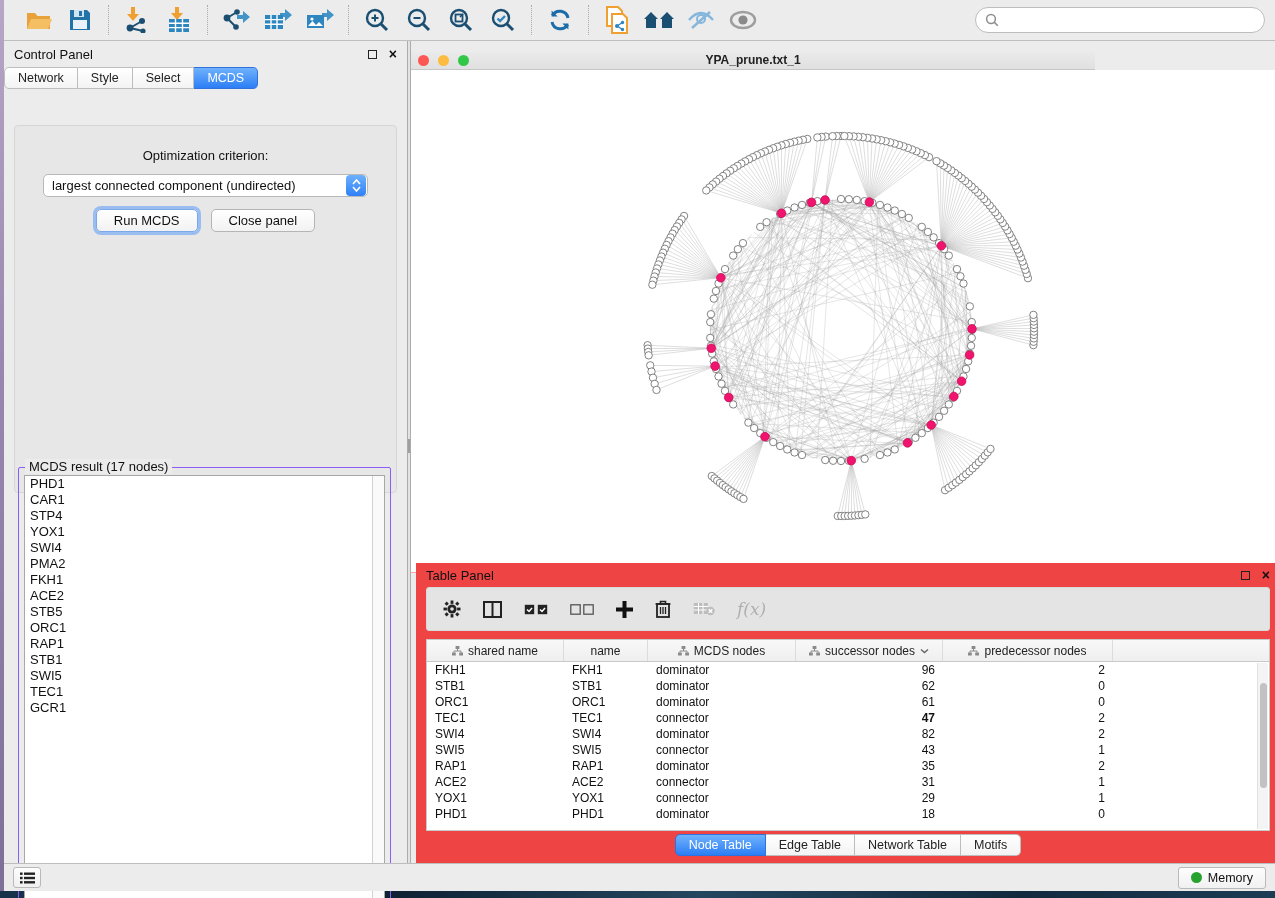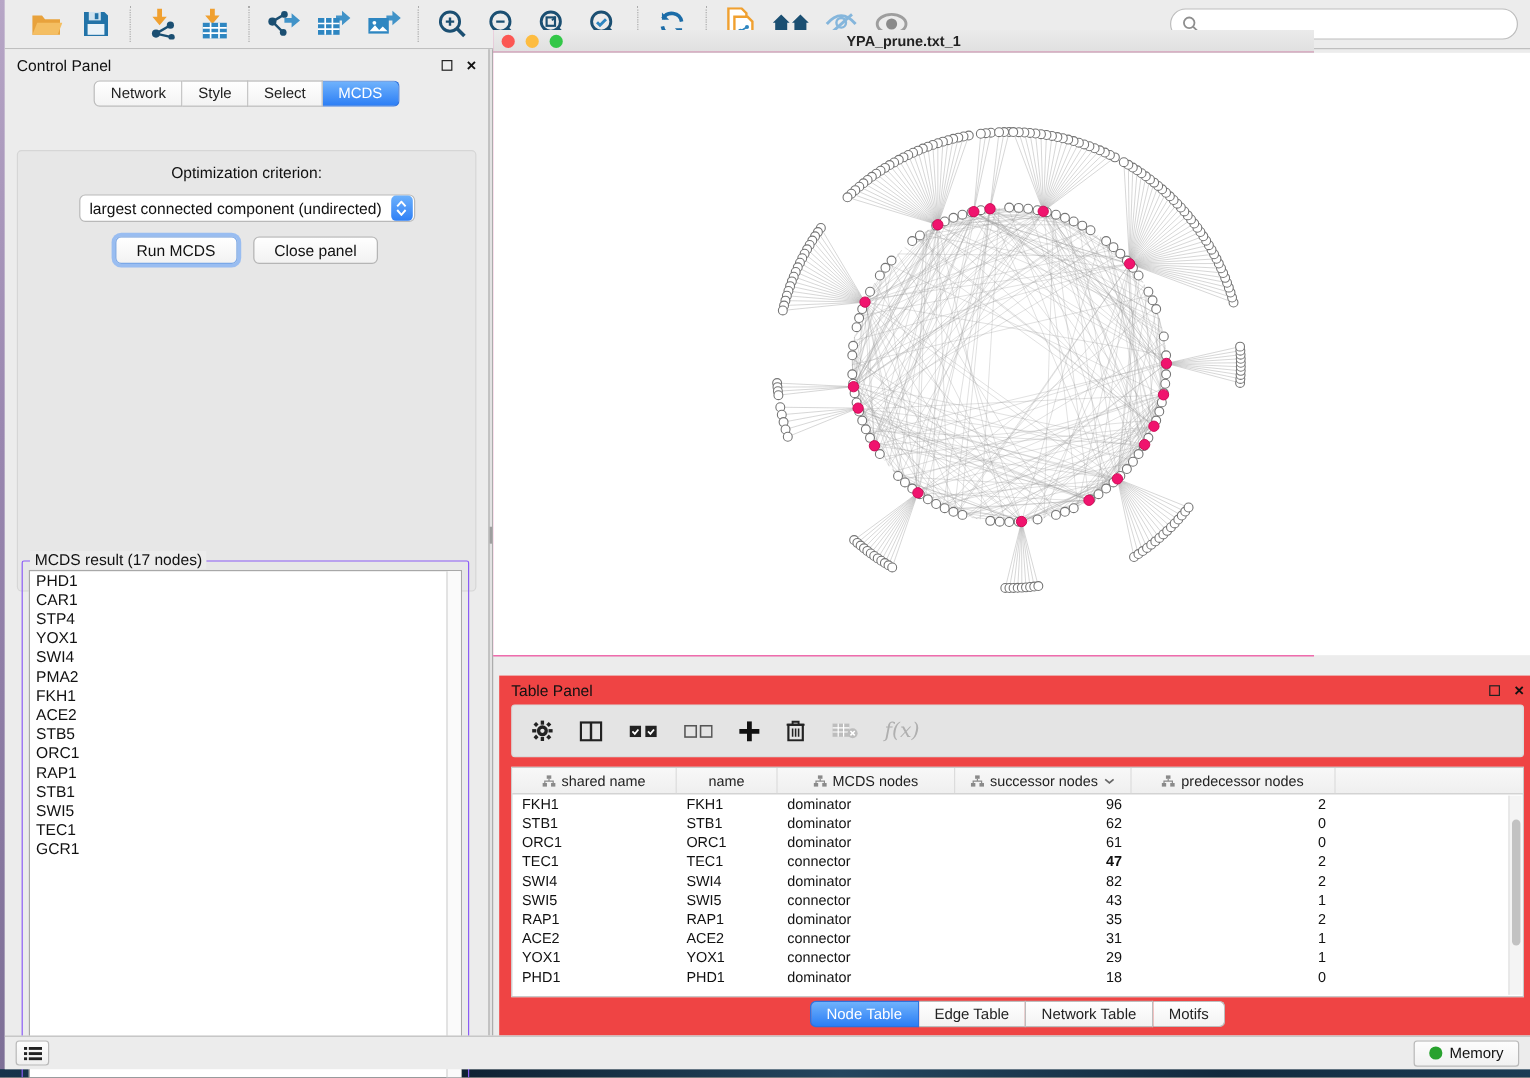--- a/index.html
+++ b/index.html
@@ -22,51 +22,51 @@
   .search-box{width:290px;height:26px;border:1px solid #BDBDBD;border-radius:13px;background:#fff;
               display:flex;align-items:center;padding:0 9px;gap:6px;}
   .search-box input{border:none;outline:none;flex:1;font-size:12px;background:transparent;
               font-family:"Liberation Sans",sans-serif;}
   
   .control-panel{position:absolute;left:4px;top:41px;width:403px;height:822px;background:#ECECEC;}
   .panel-head{height:26px;display:flex;align-items:center;padding:0 10px;font-size:13px;}
   .panel-head .ttl{flex:1;}
   .win-min{width:9px;height:9px;border:1.4px solid #222;margin-right:12px;}
   .win-close{font-size:14px;font-weight:bold;color:#111;line-height:1;}
-  .seg{display:flex;justify-content:center;}
+  .seg{display:flex;justify-content:flex-start;}
   .seg .tab{background:linear-gradient(#ffffff,#f3f3f3);border:1px solid #BDBDBD;border-left-width:0;
             padding:3px 13px;font-size:12.5px;color:#222;}
   .seg .tab:first-child{border-left-width:1px;border-radius:5px 0 0 5px;}
   .seg .tab:last-child{border-radius:0 5px 5px 0;}
   .seg .tab.active{background:linear-gradient(#6fb2fc,#2c7ef5);color:#fff;border-color:#2f72dd;}
   .cp-inner{position:absolute;left:10px;right:10px;top:84px;height:368px;background:#E7E7E7;
-            border:1px solid #D6D6D6;border-radius:4px;padding-top:10px;}
+            border:1px solid #D6D6D6;border-radius:4px;padding-top:22px;}
   .opt-label{text-align:center;font-size:13px;margin-bottom:11px;}
-  .dropdown{width:280px;height:23px;margin:0 auto;background:#fff;border:1px solid #B9B9B9;
+  .dropdown{width:325px;height:23px;margin:0 auto;background:#fff;border:1px solid #B9B9B9;
             border-radius:5px;display:flex;align-items:center;font-size:13px;}
   .dropdown .dd-text{flex:1;padding:0 8px;white-space:nowrap;}
   .dd-cap{width:20px;height:21px;background:linear-gradient(#6db1fc,#2f80f6);border-radius:4px;
           margin-right:1px;display:flex;flex-direction:column;align-items:center;justify-content:center;gap:1px;}
   .btn-row{display:flex;justify-content:center;gap:13px;margin-top:12px;}
   .btn{height:23px;padding:0 17px;background:linear-gradient(#ffffff,#f2f2f2);border:1px solid #B5B5B5;
        border-radius:5px;font-size:13px;display:flex;align-items:center;}
   .btn.focus{box-shadow:0 0 0 3px rgba(90,155,250,.55);border-color:#7aa8e8;}
   .mcds-box{position:absolute;left:14px;right:16px;top:426px;height:440px;border:1px solid #8b5cf6;
             border-radius:2px;}
   .mcds-legend{position:absolute;top:-9px;left:6px;background:#ECECEC;padding:0 4px;font-size:13px;}
   .mcds-list{position:absolute;left:5px;right:5px;top:7px;bottom:5px;background:#fff;
              border:1px solid #A8A8A8;overflow:hidden;}
   .mcds-scroll{position:absolute;top:0;right:0;bottom:0;width:12px;border-left:1px solid #D2D2D2;background:#FAFAFA;}
   .mcds-item{font-size:13px;line-height:16px;padding-left:5px;}
   
   .vsplit{position:absolute;left:407px;top:41px;width:4px;height:822px;background:#E3E3E3;
           border-left:1px solid #ACACAC;border-right:1px solid #ACACAC;}
   .vsplit .grip{position:absolute;top:398px;left:0;width:2px;height:14px;background:#CFCFCF;border:1px solid #9F9F9F;}
   
-  .network-panel{position:absolute;left:411px;top:25px;width:684px;height:522px;background:#ec4899;}
+  .network-panel{position:absolute;left:411px;top:51px;width:684px;height:522px;background:#fca5a5;}
   .net-titlebar{height:19px;background:linear-gradient(#EBEBEB,#E0E0E0);border-bottom:1px solid #C6C6C6;
                 display:flex;align-items:center;position:relative;}
   .lights{display:flex;gap:9px;margin-left:7px;}
   .light{width:11px;height:11px;border-radius:50%;}
   .net-title{position:absolute;left:0;right:0;text-align:center;font-size:12px;font-weight:700;color:#222;}
   .net-canvas{position:relative;width:864px;height:502px;background:#fff;overflow:hidden;}
   .chord{stroke:#9A9A9A;stroke-width:.55;opacity:.45;}
   .fanline{stroke:#B3B3B3;stroke-width:.55;opacity:.8;}
   .ringnode{fill:#fff;stroke:#757575;stroke-width:.9;}
   .hubnode{fill:#F0146E;stroke:#CE0A56;stroke-width:.8;}

